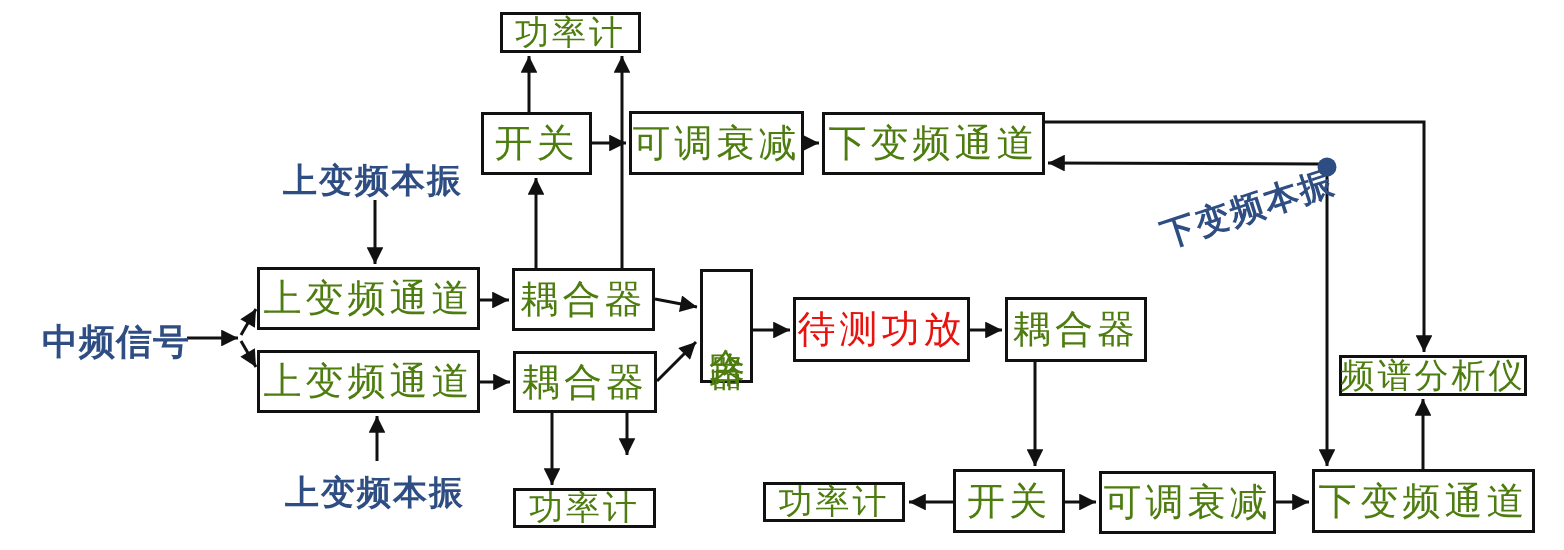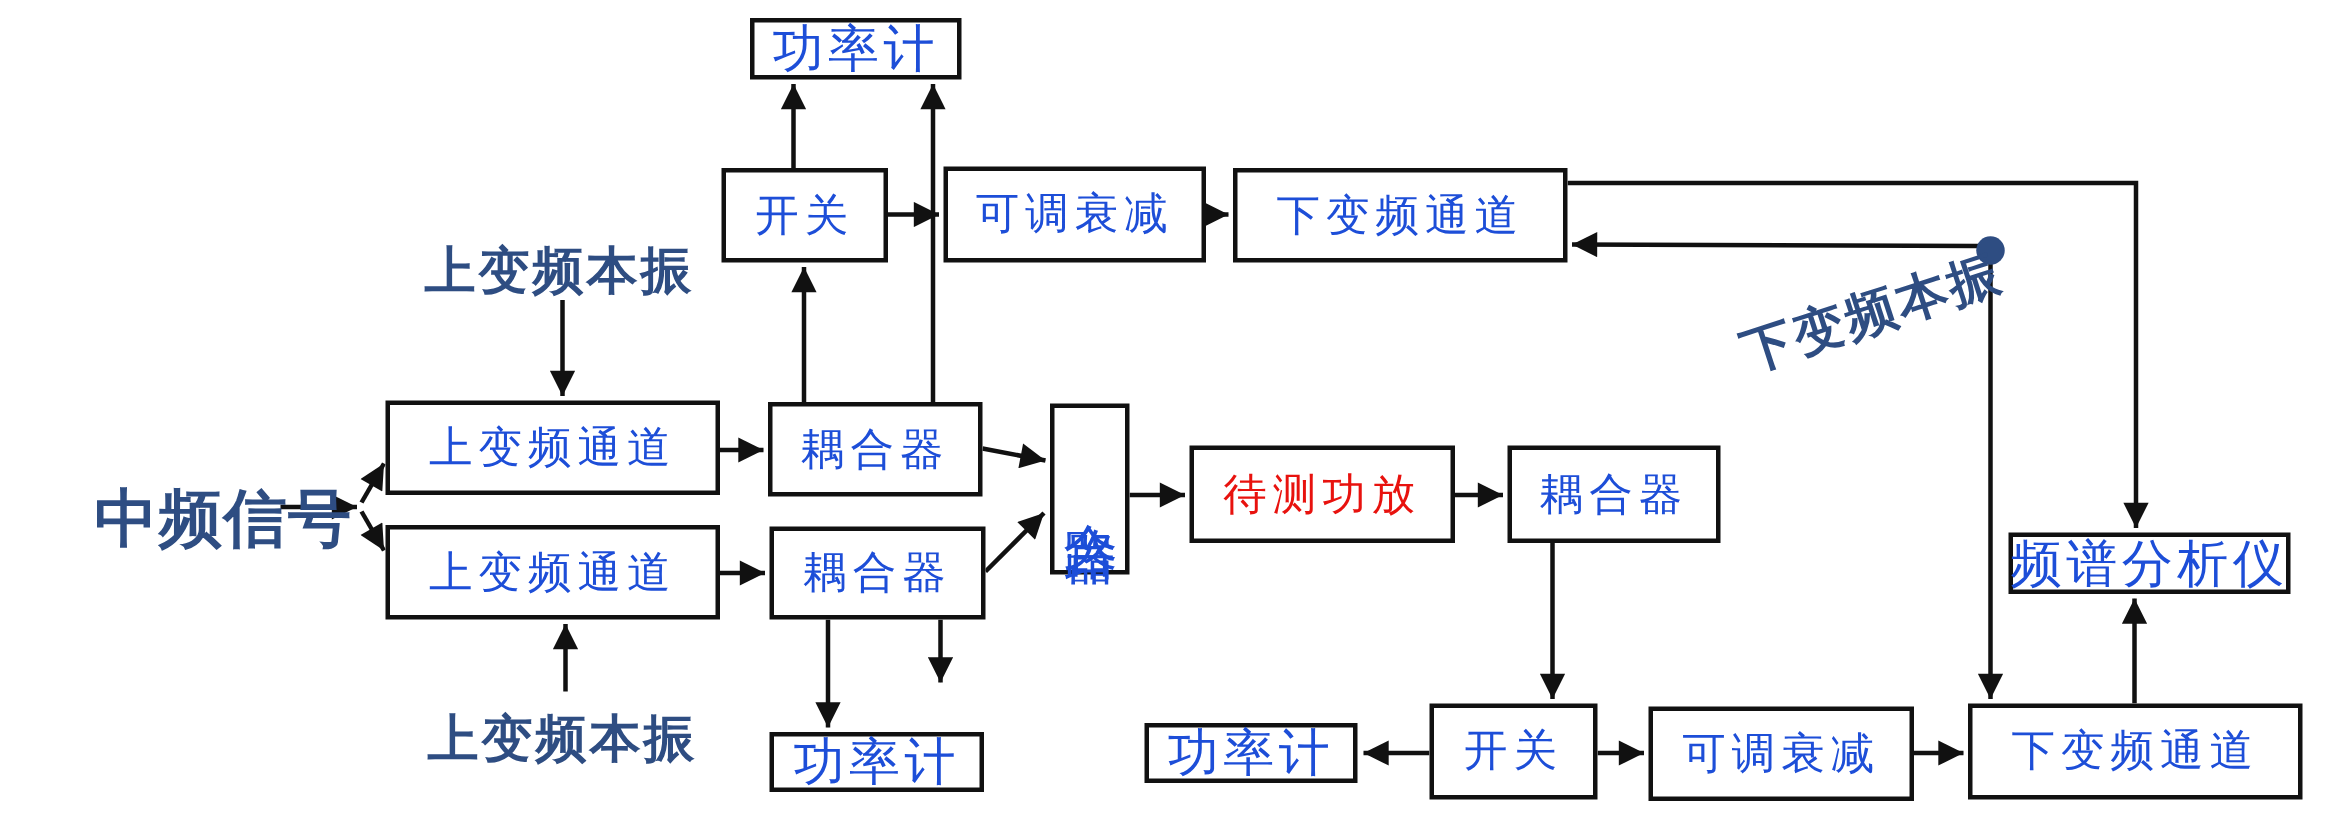--- a/index.html
+++ b/index.html
@@ -10,38 +10,38 @@
     font-family:"Liberation Serif","DejaVu Serif",serif;
     overflow:hidden;
   }
   #wires{position:absolute;left:0;top:0;width:1564px;height:550px;}
   .node{
     position:absolute;
     background:#ffffff;
     border:3px solid #111111;
     display:flex;align-items:center;justify-content:center;
     box-sizing:border-box;
-    color:#1d4ed8;
+    color:#4d7c0f;
     white-space:nowrap;
     z-index:2;
   }
-  .node.tall{font-size:29px;letter-spacing:4px;}
+  .node.tall{font-size:38px;letter-spacing:4px;}
   .node.short{font-size:34px;letter-spacing:3px;}
   .node.vtext{writing-mode:vertical-rl;text-orientation:upright;letter-spacing:4px;font-size:36px;}
   .node.red{color:#e8120e;font-weight:normal;}
   .bluelabel{
     position:absolute;
     color:#2e4d82;
     font-weight:bold;
     font-size:34px;
     letter-spacing:2px;
     white-space:nowrap;
     z-index:2;
   }
-  .iflabel{font-size:42px;letter-spacing:1px;margin-left:21px;}
+  .iflabel{font-size:36px;letter-spacing:1px;}
   .rot{transform:rotate(-18deg);transform-origin:center center;}
 </style>
 </head>
 <body>
 
 <div id="canvas">
 
   <svg id="wires" viewBox="0 0 1564 550" xmlns="http://www.w3.org/2000/svg">
     <defs>
       <marker id="arr" viewBox="0 0 10 10" refX="10" refY="5" markerWidth="7" markerHeight="5.6" orient="auto">

